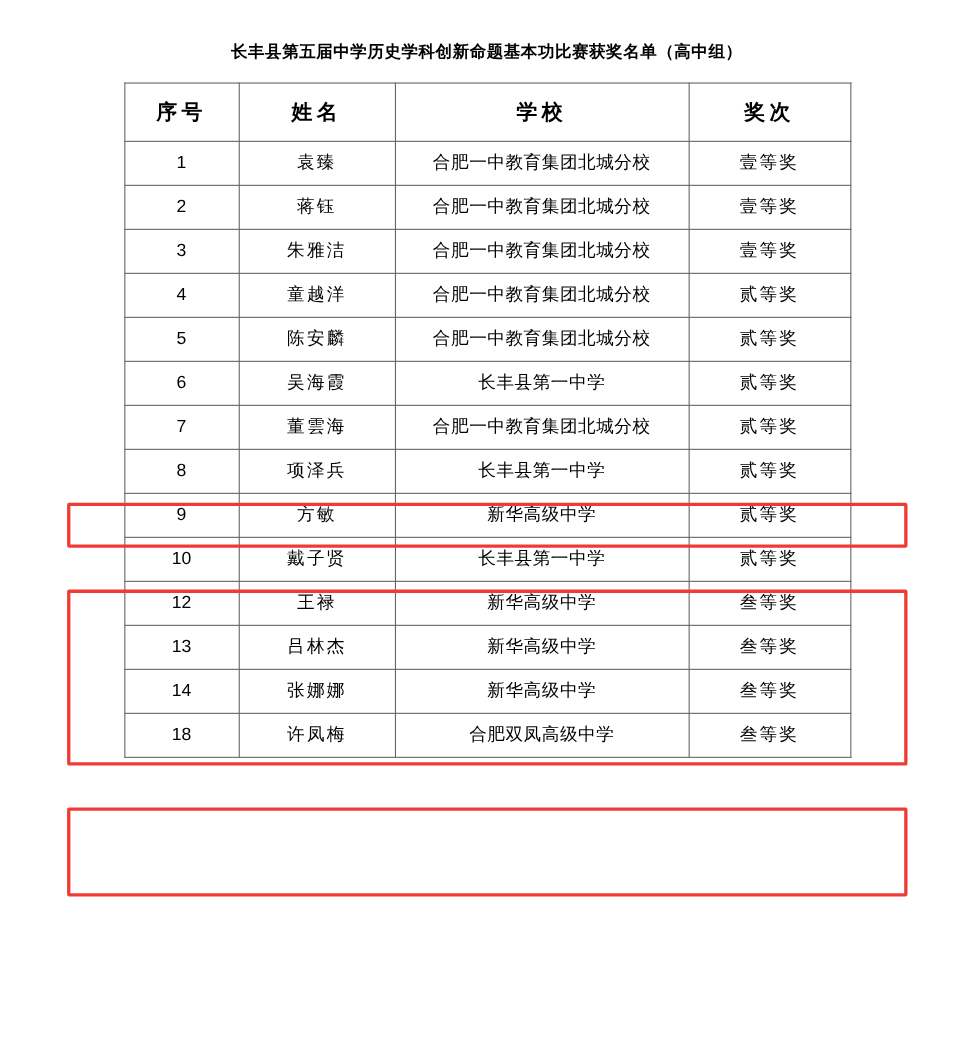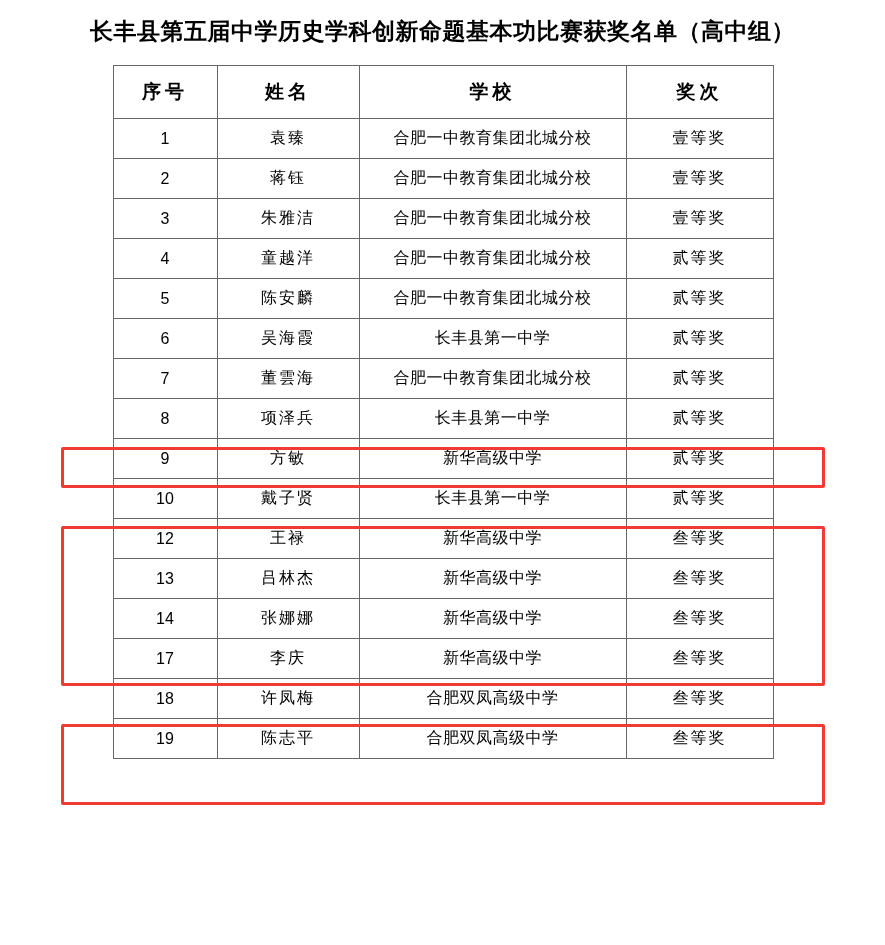--- a/index.html
+++ b/index.html
@@ -16,24 +16,24 @@
     overflow: hidden;
   }
   .page {
     position: relative;
     width: 885px;
     height: 945px;
     box-sizing: border-box;
   }
   .doc-title {
     text-align: center;
-    font-size: 23px;
+    font-size: 15px;
     font-weight: bold;
     letter-spacing: 0.5px;
-    padding-top: 16px;
+    padding-top: 38px;
     padding-bottom: 18px;
     font-family: "Liberation Sans", "DejaVu Sans", sans-serif;
   }
   .table-wrap {
     position: relative;
     width: 660px;
     margin: 0 auto;
   }
   table.award-table {
     border-collapse: collapse;
@@ -169,34 +169,22 @@
           <td class="school">新华高级中学</td>
           <td class="award">叁等奖</td>
         </tr>
         <tr>
           <td class="idx">14</td>
           <td class="name">张娜娜</td>
           <td class="school">新华高级中学</td>
           <td class="award">叁等奖</td>
         </tr>
         <tr>
-          <td class="idx">17</td>
-          <td class="name">李庆</td>
-          <td class="school">新华高级中学</td>
-          <td class="award">叁等奖</td>
-        </tr>
-        <tr>
           <td class="idx">18</td>
           <td class="name">许凤梅</td>
-          <td class="school">合肥双凤高级中学</td>
-          <td class="award">叁等奖</td>
-        </tr>
-        <tr>
-          <td class="idx">19</td>
-          <td class="name">陈志平</td>
           <td class="school">合肥双凤高级中学</td>
           <td class="award">叁等奖</td>
         </tr>
       </tbody>
     </table>
 
     <div class="highlight-box" style="left:-52px; top:382px; width:764px; height:41px;"></div>
     <div class="highlight-box" style="left:-52px; top:461px; width:764px; height:160px;"></div>
     <div class="highlight-box" style="left:-52px; top:659px; width:764px; height:81px;"></div>
   </div>

